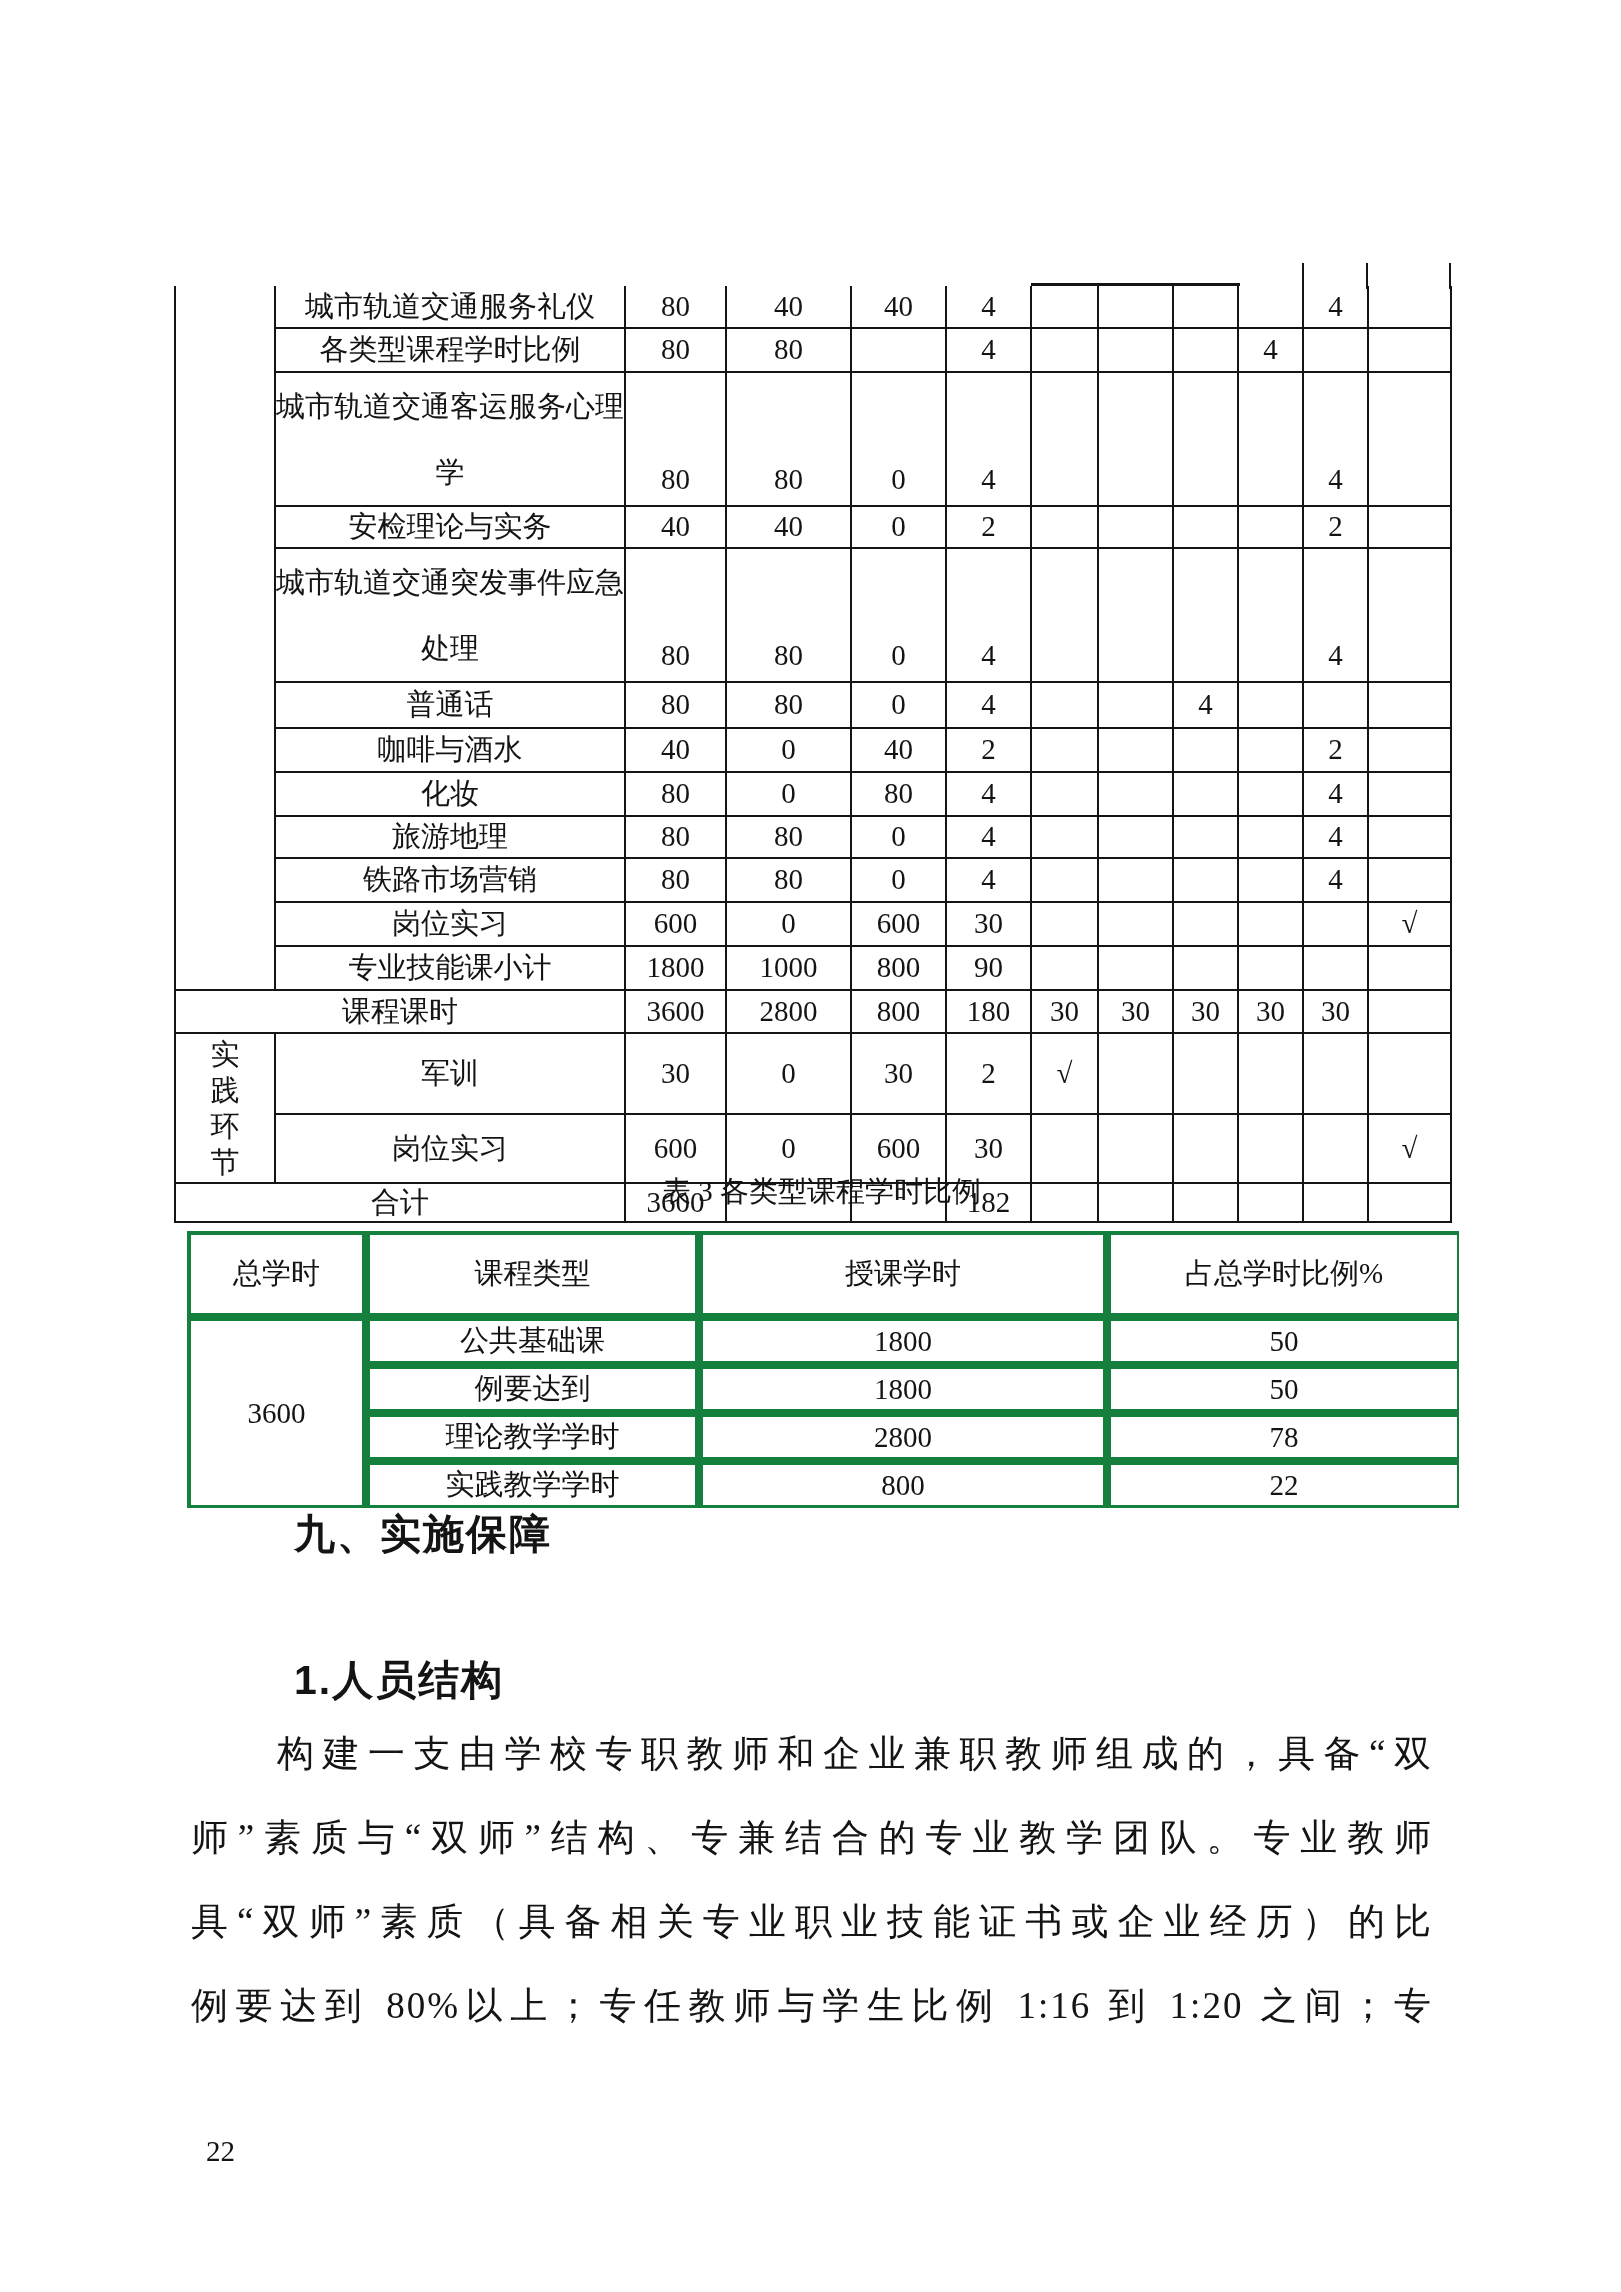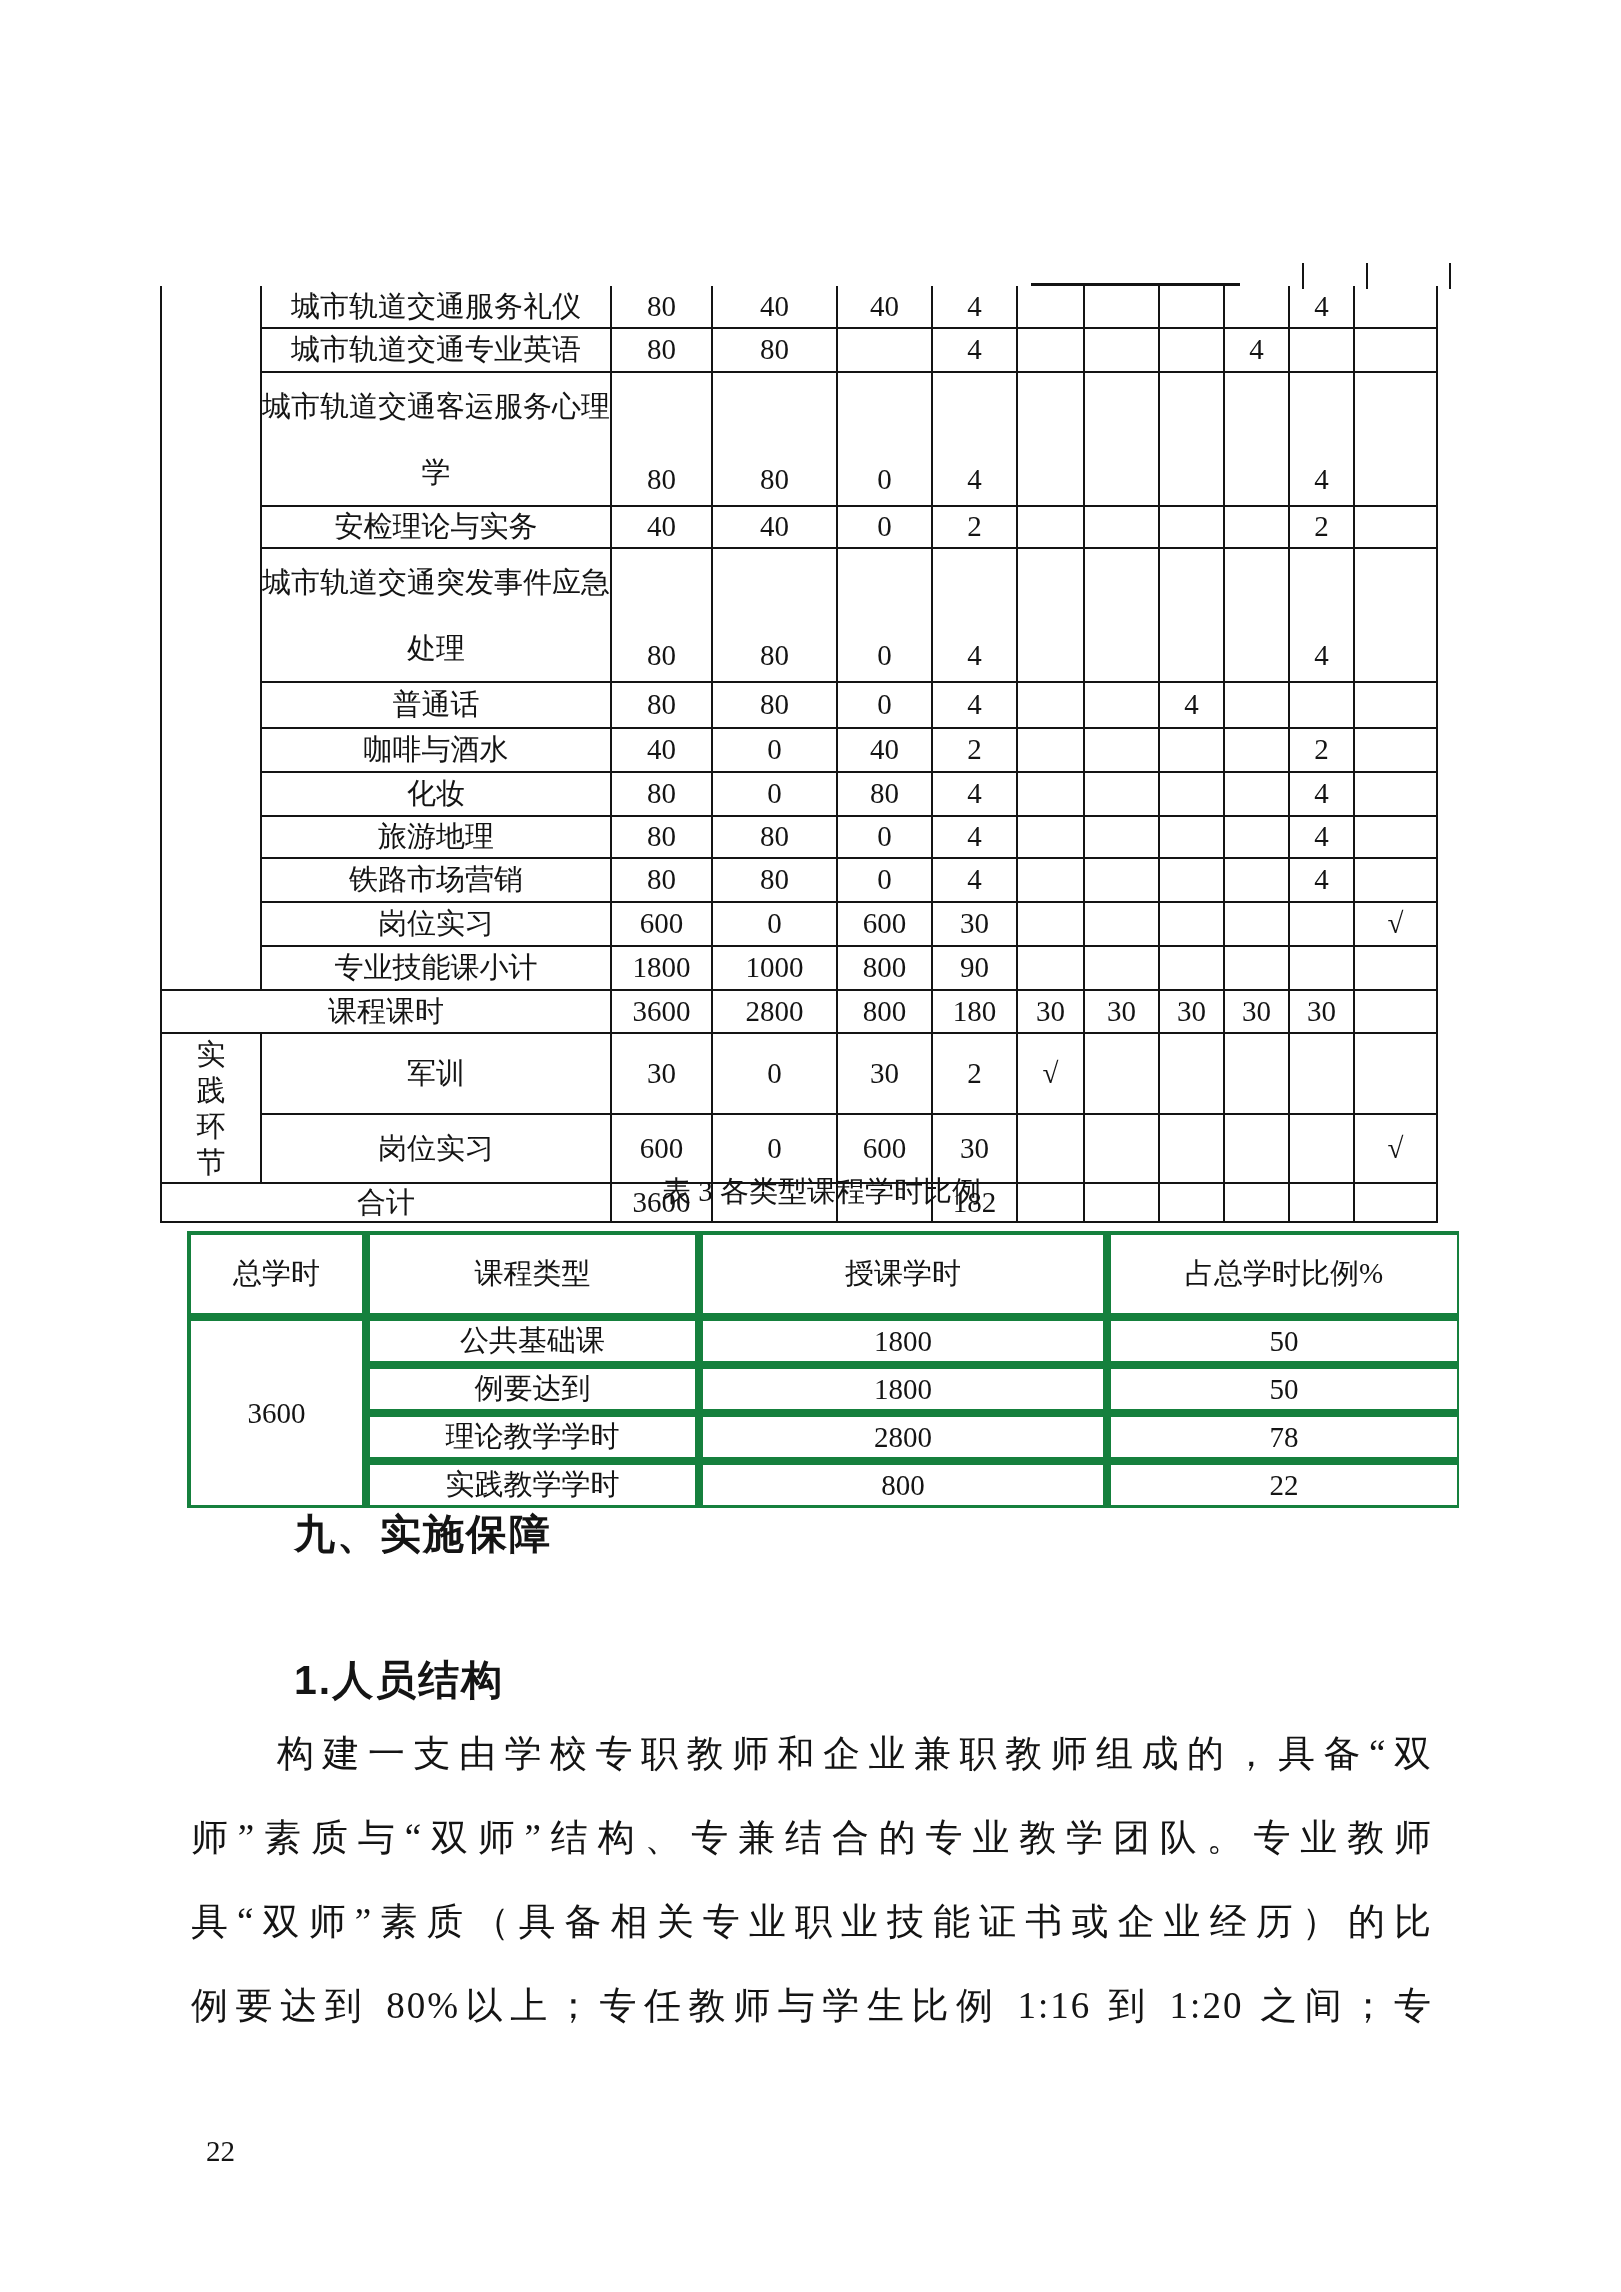--- a/index.html
+++ b/index.html
@@ -4,21 +4,21 @@
 <style>
   * { margin:0; padding:0; box-sizing:border-box; }
   html,body { background:#888; }
   #page {
     position:relative; width:1621px; height:2293px; background:#ffffff;
     font-family:"Liberation Serif","DejaVu Serif",serif; color:#141414;
     margin:0 auto; overflow:hidden;
   }
   
   .t1 {
-    position:absolute; left:160px; top:286px; width:1276px;
+    position:absolute; left:174px; top:286px; width:1276px;
     border-collapse:collapse; table-layout:fixed;
     font-size:29px; line-height:1.15;padding-left:8px;
   }
   .t1 td { border:2px solid #141414; text-align:center; vertical-align:middle; padding:0; }
   .t1 tr.first td { border-top:none; }
   .t1 tr.tall td.val { vertical-align:bottom; padding-bottom:8.8px; }
   .t1 tr.tall td.name { line-height:66px; }
   .t1 td.vlabel { line-height:36px; }
   .t1 tr.ob td { border-bottom-width:2.9px; }
   
@@ -78,21 +78,21 @@
           <td class="val">40</td>
           <td class="val">4</td>
           <td class="val"></td>
           <td class="val"></td>
           <td class="val"></td>
           <td class="val"></td>
           <td class="val">4</td>
           <td class="val"></td>
         </tr>
         <tr style="height: 44px;">
-          <td class="name">城市轨道交通专业英语</td>
+          <td class="name">各类型课程学时比例</td>
           <td class="val">80</td>
           <td class="val">80</td>
           <td class="val"></td>
           <td class="val">4</td>
           <td class="val"></td>
           <td class="val"></td>
           <td class="val"></td>
           <td class="val">4</td>
           <td class="val"></td>
           <td class="val"></td>

